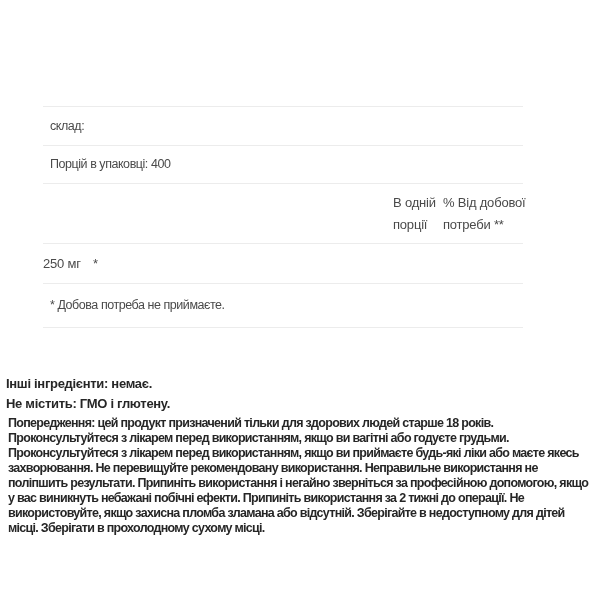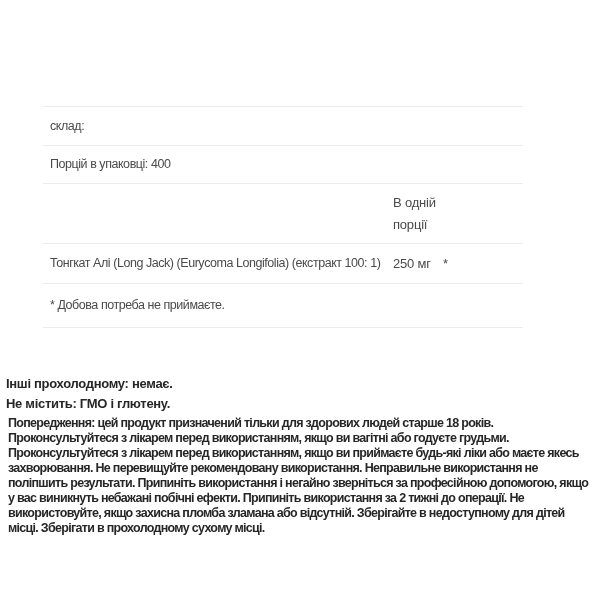--- a/index.html
+++ b/index.html
@@ -86,32 +86,33 @@
     <div class="c-name">Порцій в упаковці: 400</div>
   </div>
 
   <div class="t-row r-header">
     <div class="c-name"></div>
     <div class="c-amt">
       <span class="hdr-line">В одній</span>
       <span class="hdr-line">порції</span>
     </div>
     <div class="c-dv">
+      <span class="hdr-line">% Від добової</span>
+      <span class="hdr-line">потреби **</span>
     </div>
   </div>
 
   <div class="t-row r-data">
-    <div class="c-name">Тонгкат Алі (Long Jack) (Eurycoma Longifolia) (екстракт 100: 1)</div>
     <div class="c-amt">250 мг</div>
     <div class="c-dv">*</div>
   </div>
 
   <div class="t-row r-footnote">
     <div class="c-name">* Добова потреба не приймаєте.</div>
   </div>
 
 </div>
 
-<div class="detail-line detail-other">Інші прохолодному: немає.</div>
+<div class="detail-line detail-other">Інші інгредієнти: немає.</div>
 
 <div class="detail-line detail-contain">Не містить: ГМО і глютену.</div>
 
 <div class="warning-paragraph">Попередження: цей продукт призначений тільки для здорових людей старше 18 років. Проконсультуйтеся з лікарем перед використанням, якщо ви вагітні або годуєте грудьми. Проконсультуйтеся з лікарем перед використанням, якщо ви приймаєте будь-які ліки або маєте якесь захворювання. Не перевищуйте рекомендовану використання. Неправильне використання не поліпшить результати. Припиніть використання і негайно зверніться за професійною допомогою, якщо у вас виникнуть небажані побічні ефекти. Припиніть використання за 2 тижні до операції. Не використовуйте, якщо захисна пломба зламана або відсутній. Зберігайте в недоступному для дітей місці. Зберігати в прохолодному сухому місці.</div>
 
 </body></html>

